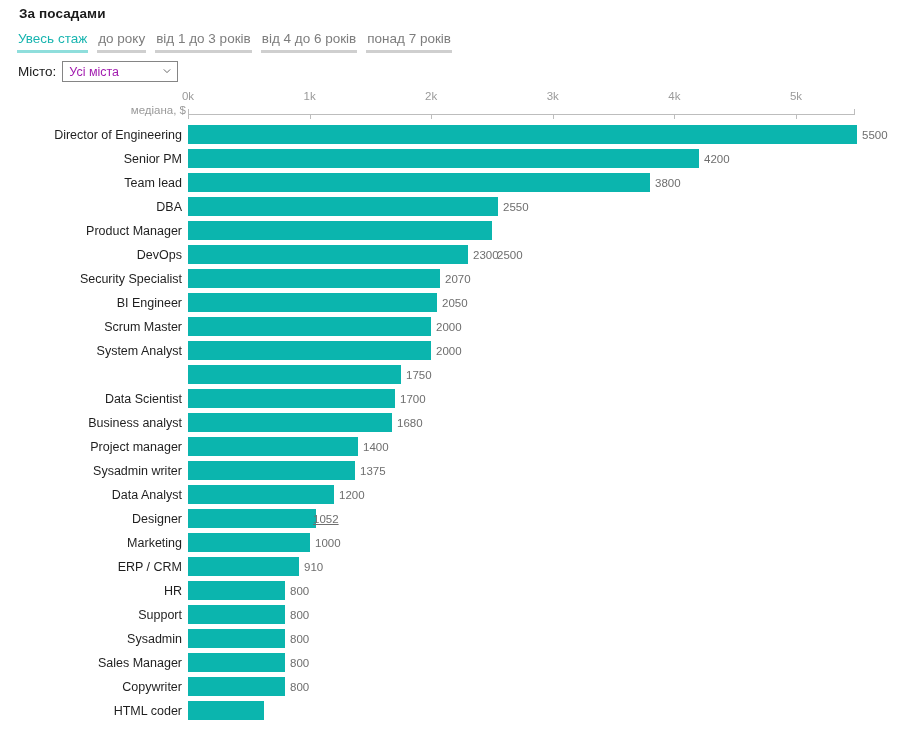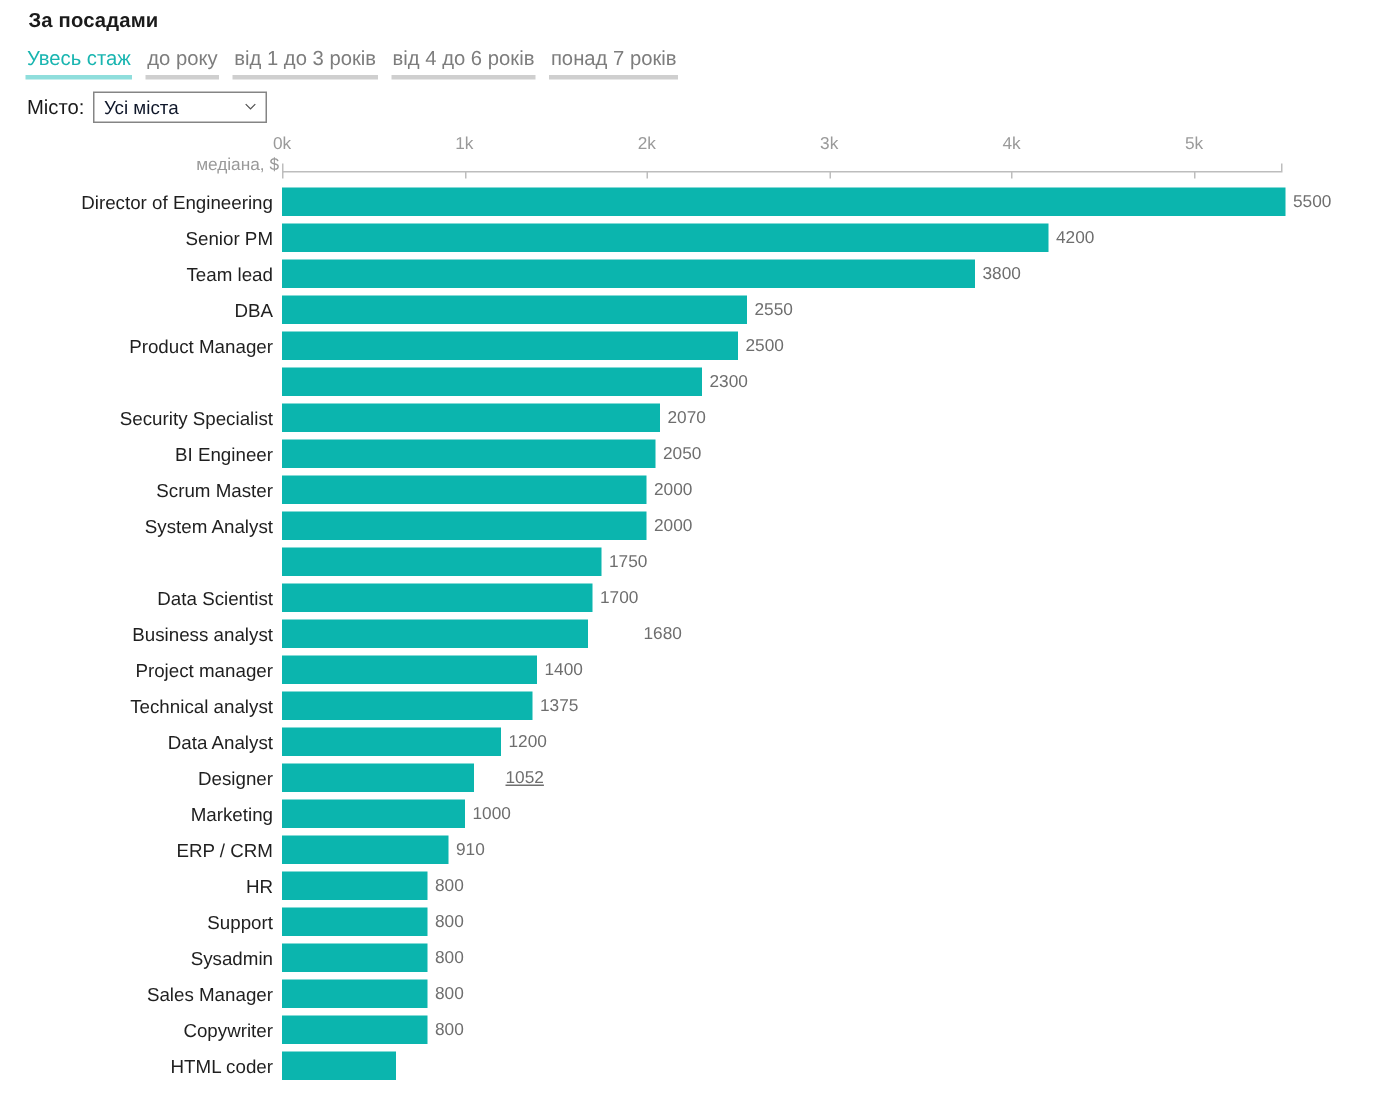--- a/index.html
+++ b/index.html
@@ -70,21 +70,21 @@
   .select-box {
     position: relative;
     display: inline-flex;
     align-items: center;
     border: 1px solid #858585;
     background: #ffffff;
     height: 19px;
     min-width: 86px;
     padding: 0 22px 0 6px;
     font-size: 12.5px;
-    color: #0f172a;
+    color: #a21caf;
     cursor: pointer;
     box-sizing: content-box;
   }
   .select-box .chev {
     position: absolute;
     right: 7px;
     top: 50%;
     width: 8px;
     height: 8px;
     margin-top: -5px;
@@ -238,23 +238,24 @@
           <div class="bar-value" style="left: 655px;">3800</div>
         </div>
         <div class="row">
           <div class="row-label">DBA</div>
           <div class="bar" style="width: 310px; background: rgb(11, 181, 174);"></div>
           <div class="bar-value" style="left: 503px;">2550</div>
         </div>
         <div class="row">
           <div class="row-label">Product Manager</div>
           <div class="bar" style="width: 304px; background: rgb(11, 181, 174);"></div>
-          <div class="bar-value" style="left: 497px;">2500</div>
-        </div>
-        <div class="row">
+          <div class="bar-value" style="left: 497px; margin-top: 24px;">2500</div>
+        </div>
+        <div class="row">
+          <div class="row-label">DevOps</div>
           <div class="bar" style="width: 280px; background: rgb(11, 181, 174);"></div>
           <div class="bar-value" style="left: 473px;">2300</div>
         </div>
         <div class="row">
           <div class="row-label">Security Specialist</div>
           <div class="bar" style="width: 252px; background: rgb(11, 181, 174);"></div>
           <div class="bar-value" style="left: 445px;">2070</div>
         </div>
         <div class="row">
           <div class="row-label">BI Engineer</div>
@@ -276,41 +277,41 @@
           <div class="bar-value" style="left: 406px;">1750</div>
         </div>
         <div class="row">
           <div class="row-label">Data Scientist</div>
           <div class="bar" style="width: 207px; background: rgb(11, 181, 174);"></div>
           <div class="bar-value" style="left: 400px;">1700</div>
         </div>
         <div class="row">
           <div class="row-label">Business analyst</div>
           <div class="bar" style="width: 204px; background: rgb(11, 181, 174);"></div>
-          <div class="bar-value" style="left: 397px; margin-left: 32px;">1680</div>
+          <div class="bar-value" style="left: 397px;">1680</div>
         </div>
         <div class="row">
           <div class="row-label">Project manager</div>
           <div class="bar" style="width: 170px; background: rgb(11, 181, 174);"></div>
           <div class="bar-value" style="left: 363px;">1400</div>
         </div>
         <div class="row">
-          <div class="row-label">Technical analyst</div>
+          <div class="row-label">Sysadmin writer</div>
           <div class="bar" style="width: 167px; background: rgb(11, 181, 174);"></div>
           <div class="bar-value" style="left: 360px;">1375</div>
         </div>
         <div class="row">
           <div class="row-label">Data Analyst</div>
           <div class="bar" style="width: 146px; background: rgb(11, 181, 174);"></div>
           <div class="bar-value" style="left: 339px;">1200</div>
         </div>
         <div class="row">
           <div class="row-label">Designer</div>
           <div class="bar" style="width: 128px; background: rgb(11, 181, 174);"></div>
-          <div class="bar-value" style="left: 337px; text-decoration: underline;">1052</div>
+          <div class="bar-value" style="left: 313px; text-decoration: underline;">1052</div>
         </div>
         <div class="row">
           <div class="row-label">Marketing</div>
           <div class="bar" style="width: 122px; background: rgb(11, 181, 174);"></div>
           <div class="bar-value" style="left: 315px;">1000</div>
         </div>
         <div class="row">
           <div class="row-label">ERP / CRM</div>
           <div class="bar" style="width: 111px; background: rgb(11, 181, 174);"></div>
           <div class="bar-value" style="left: 304px;">910</div>

